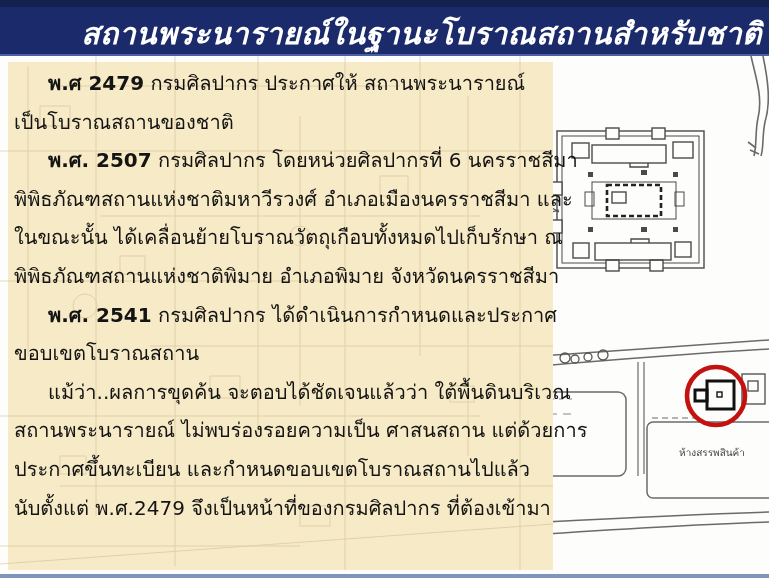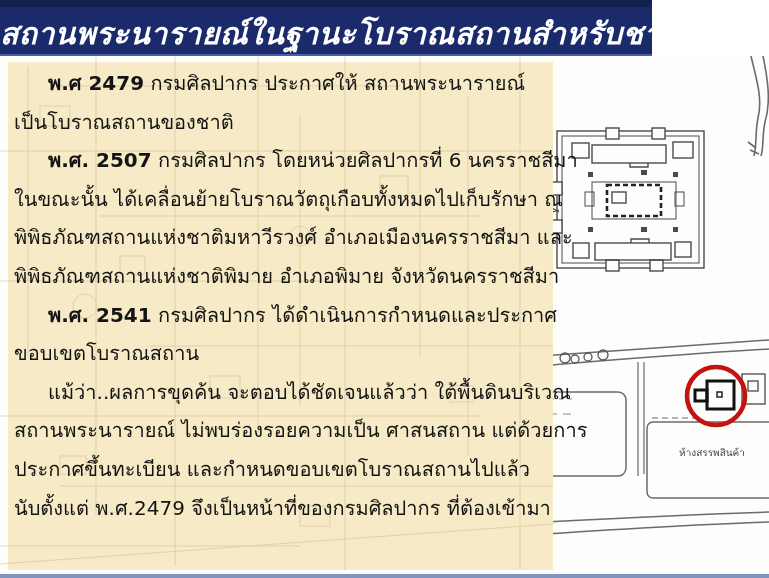--- a/index.html
+++ b/index.html
@@ -2,21 +2,21 @@
 <html><head>
 <meta charset="utf-8">
 <style>
   html,body{margin:0;padding:0;background:#e8e8e8;}
   .slide{
     position:relative;width:769px;height:578px;background:#ffffff;overflow:hidden;
     font-family:"DejaVu Sans","Liberation Sans",sans-serif;
   }
   
   .header-bar{
-    position:absolute;top:0;left:0;width:652px;height:57px;
+    position:absolute;top:0;left:0;width:769px;height:57px;
     background:#1b2a6b;box-sizing:border-box;
     border-top:7px solid #13214f;border-bottom:3px solid #4c5fa5;
   }
   .slide-title{
     display:block;width:100%;box-sizing:border-box;
     text-align:right;padding:3px 7px 0 0;
     color:#ffffff;font-size:30px;font-weight:bold;font-style:italic;
     letter-spacing:0.5px;white-space:nowrap;
   }
   
@@ -136,22 +136,22 @@
       <circle cx="85" cy="250" r="12"></circle>
         <circle cx="300" cy="180" r="10"></circle>
       <path d="M0,508 L553,468"></path>
     </g>
   </svg>
 
   <div class="text-block">
     <div class="text-line indent"><span class="year-label">พ.ศ 2479</span><span> กรมศิลปากร ประกาศให้ สถานพระนารายณ์</span></div>
     <div class="text-line"><span class="year-label"></span><span>เป็นโบราณสถานของชาติ</span></div>
     <div class="text-line indent"><span class="year-label">พ.ศ. 2507</span><span> กรมศิลปากร โดยหน่วยศิลปากรที่ 6 นครราชสีมา</span></div>
+    <div class="text-line"><span class="year-label"></span><span>พิพิธภัณฑสถานแห่งชาติมหาวีรวงศ์ อำเภอเมืองนครราชสีมา และ</span></div>
     <div class="text-line"><span class="year-label"></span><span>ในขณะนั้น ได้เคลื่อนย้ายโบราณวัตถุเกือบทั้งหมดไปเก็บรักษา ณ</span></div>
-    <div class="text-line"><span class="year-label"></span><span>พิพิธภัณฑสถานแห่งชาติมหาวีรวงศ์ อำเภอเมืองนครราชสีมา และ</span></div>
     <div class="text-line"><span class="year-label"></span><span>พิพิธภัณฑสถานแห่งชาติพิมาย อำเภอพิมาย จังหวัดนครราชสีมา</span></div>
     <div class="text-line indent"><span class="year-label">พ.ศ. 2541</span><span> กรมศิลปากร ได้ดำเนินการกำหนดและประกาศ</span></div>
     <div class="text-line"><span class="year-label"></span><span>ขอบเขตโบราณสถาน</span></div>
     <div class="text-line indent"><span class="year-label"></span><span>แม้ว่า..ผลการขุดค้น จะตอบได้ชัดเจนแล้วว่า ใต้พื้นดินบริเวณ</span></div>
     <div class="text-line"><span class="year-label"></span><span>สถานพระนารายณ์ ไม่พบร่องรอยความเป็น ศาสนสถาน แต่ด้วยการ</span></div>
     <div class="text-line"><span class="year-label"></span><span>ประกาศขึ้นทะเบียน และกำหนดขอบเขตโบราณสถานไปแล้ว</span></div>
     <div class="text-line"><span class="year-label"></span><span>นับตั้งแต่ พ.ศ.2479 จึงเป็นหน้าที่ของกรมศิลปากร ที่ต้องเข้ามา</span></div>
   </div>
 
   <div class="bottom-bar"></div>

